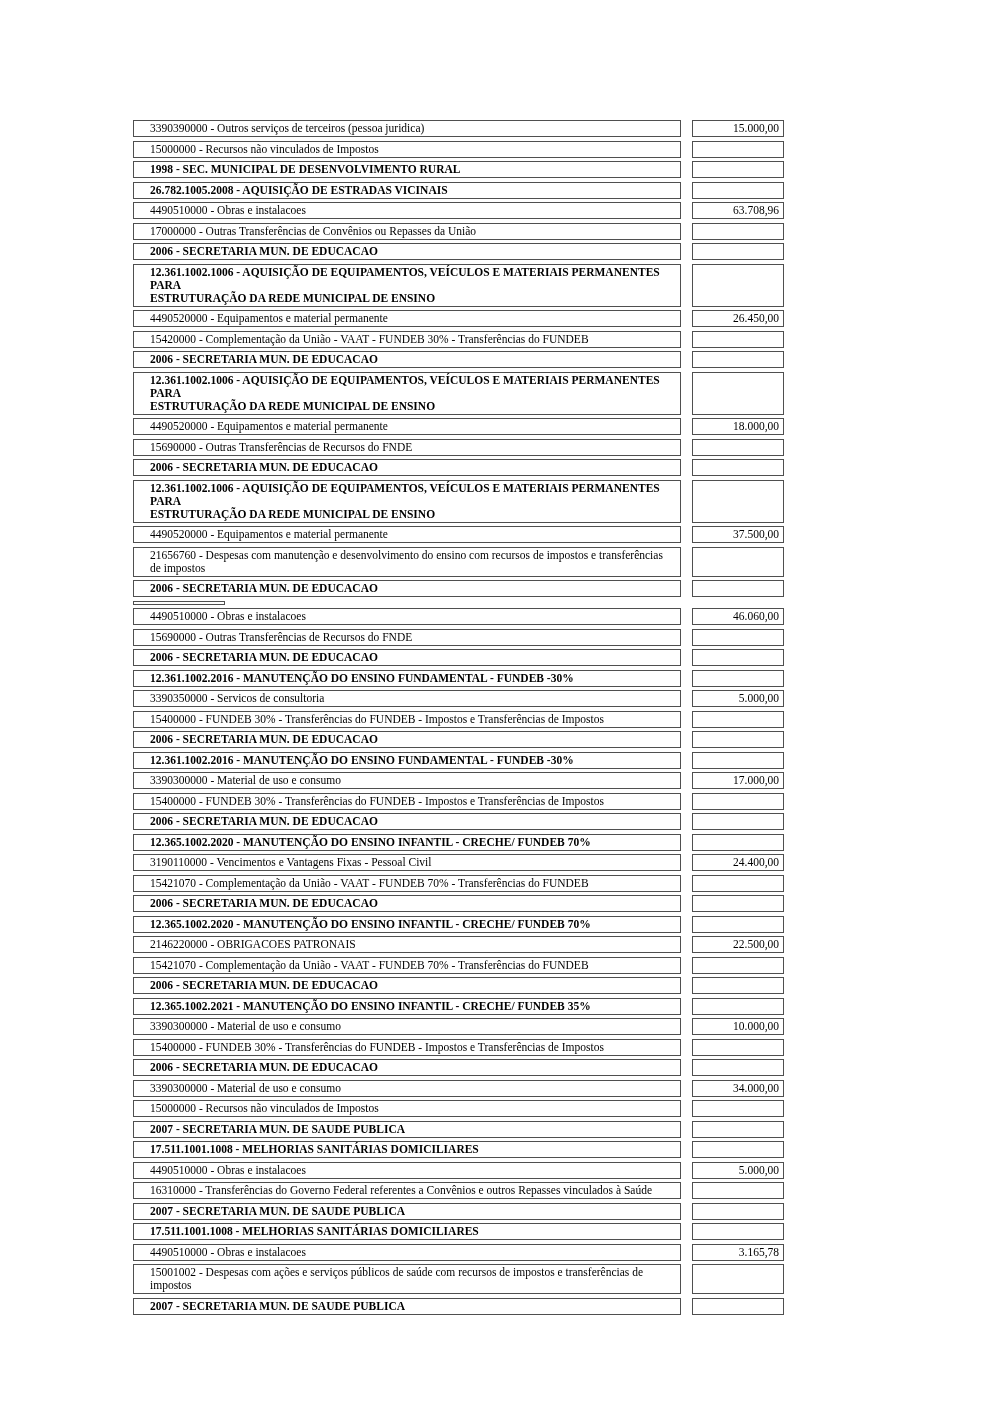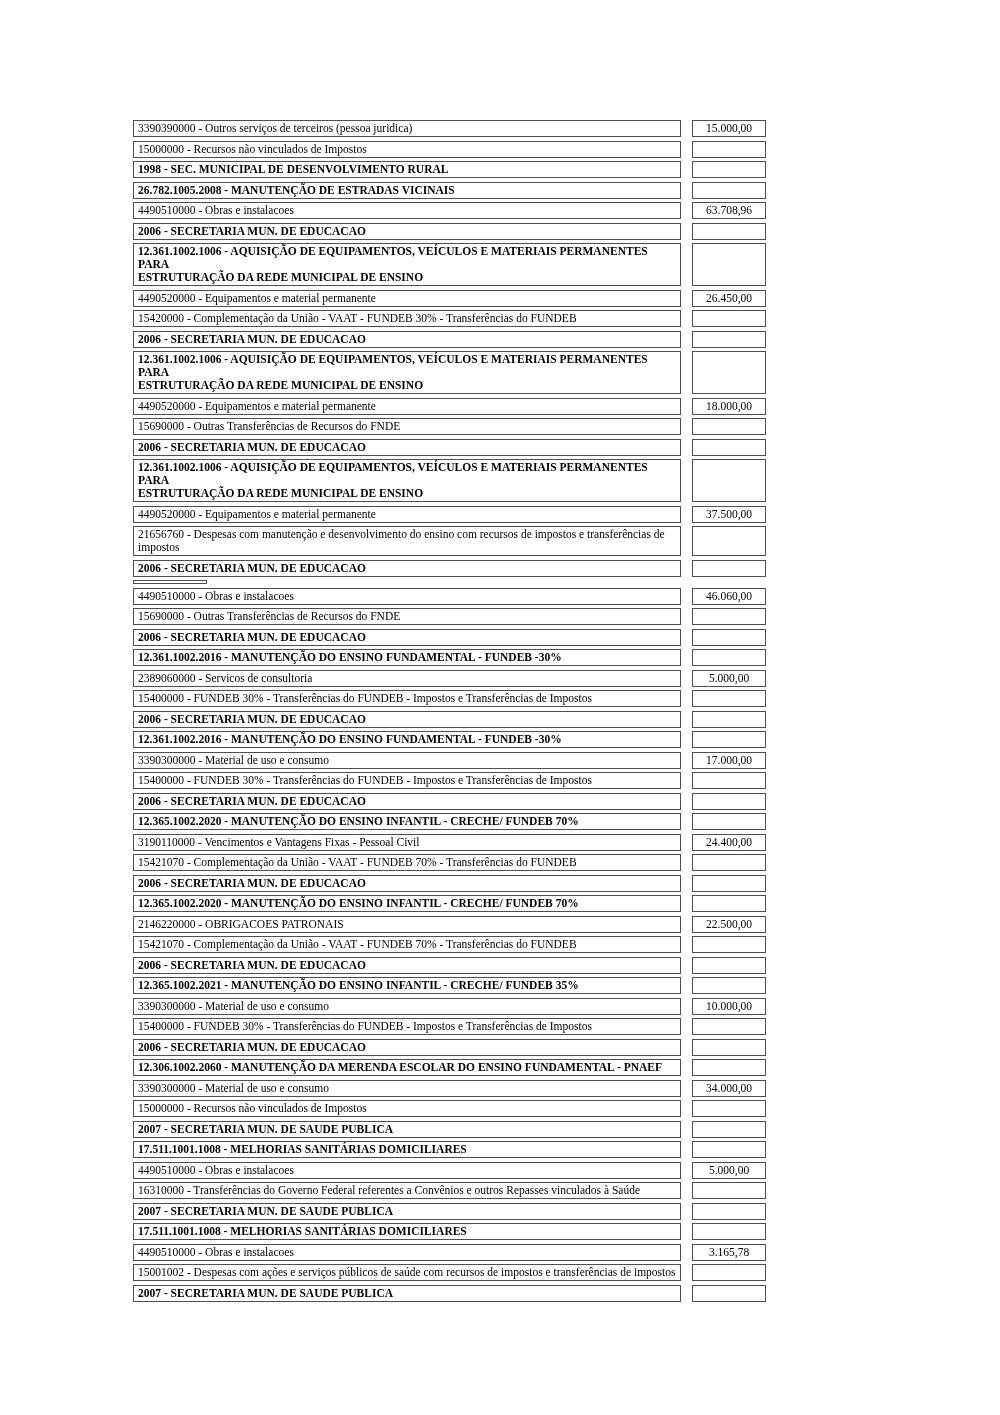--- a/index.html
+++ b/index.html
@@ -28,27 +28,27 @@
   .cell {
     box-sizing: border-box;
     border: 1px solid #4f4f4f;
     background: #ffffff;
     font-size: 11.5px;
     line-height: 13px;
     overflow: hidden;
   }
   .desc {
     width: 548px;
+    padding: 1px 16px;
+    white-space: pre-line;
+  }
+  .val {
+    width: 92px;
     padding: 1px 4px;
-    white-space: pre-line;
-  }
-  .val {
-    width: 74px;
-    padding: 1px 4px;
-    text-align: center;
+    text-align: right;
   }
   .bold .desc, .bold .val {
     font-weight: bold;
   }
 </style>
 </head>
 <body>
 
 <div class="table-wrap">
   <div class="row">
@@ -60,29 +60,33 @@
     <div class="cell desc">15000000 - Recursos não vinculados de Impostos</div>
     <div class="cell val"></div>
   </div>
 
   <div class="row bold">
     <div class="cell desc">1998 - SEC. MUNICIPAL DE DESENVOLVIMENTO RURAL</div>
     <div class="cell val"></div>
   </div>
 
   <div class="row bold">
-    <div class="cell desc">26.782.1005.2008 - MANUTENÇÃO DE ESTRADAS VICINAIS</div>
+    <div class="cell desc">26.782.1005.2008 - AQUISIÇÃO DE ESTRADAS VICINAIS</div>
     <div class="cell val"></div>
   </div>
 
   <div class="row">
     <div class="cell desc">4490510000 - Obras e instalacoes</div>
     <div class="cell val">63.708,96</div>
   </div>
 
+  <div class="row">
+    <div class="cell desc">17000000 - Outras Transferências de Convênios ou Repasses da União</div>
+    <div class="cell val"></div>
+  </div>
 
   <div class="row bold">
     <div class="cell desc">2006 - SECRETARIA MUN. DE EDUCACAO</div>
     <div class="cell val"></div>
   </div>
 
   <div class="row bold">
     <div class="cell desc">12.361.1002.1006 - AQUISIÇÃO DE EQUIPAMENTOS, VEÍCULOS E MATERIAIS PERMANENTES PARA
 ESTRUTURAÇÃO DA REDE MUNICIPAL DE ENSINO</div>
     <div class="cell val"></div>
@@ -163,21 +167,21 @@
     <div class="cell desc">2006 - SECRETARIA MUN. DE EDUCACAO</div>
     <div class="cell val"></div>
   </div>
 
   <div class="row bold">
     <div class="cell desc">12.361.1002.2016 - MANUTENÇÃO DO ENSINO FUNDAMENTAL - FUNDEB -30%</div>
     <div class="cell val"></div>
   </div>
 
   <div class="row">
-    <div class="cell desc">2389060000 - Servicos de consultoria</div>
+    <div class="cell desc">3390350000 - Servicos de consultoria</div>
     <div class="cell val">5.000,00</div>
   </div>
 
   <div class="row">
     <div class="cell desc">15400000 - FUNDEB 30% - Transferências do FUNDEB - Impostos e Transferências de Impostos</div>
     <div class="cell val"></div>
   </div>
 
   <div class="row bold">
     <div class="cell desc">2006 - SECRETARIA MUN. DE EDUCACAO</div>
@@ -257,24 +261,20 @@
   <div class="row">
     <div class="cell desc">15400000 - FUNDEB 30% - Transferências do FUNDEB - Impostos e Transferências de Impostos</div>
     <div class="cell val"></div>
   </div>
 
   <div class="row bold">
     <div class="cell desc">2006 - SECRETARIA MUN. DE EDUCACAO</div>
     <div class="cell val"></div>
   </div>
 
-  <div class="row bold">
-    <div class="cell desc">12.306.1002.2060 - MANUTENÇÃO DA MERENDA ESCOLAR DO ENSINO FUNDAMENTAL - PNAEF</div>
-    <div class="cell val"></div>
-  </div>
 
   <div class="row">
     <div class="cell desc">3390300000 - Material de uso e consumo</div>
     <div class="cell val">34.000,00</div>
   </div>
 
   <div class="row">
     <div class="cell desc">15000000 - Recursos não vinculados de Impostos</div>
     <div class="cell val"></div>
   </div>

